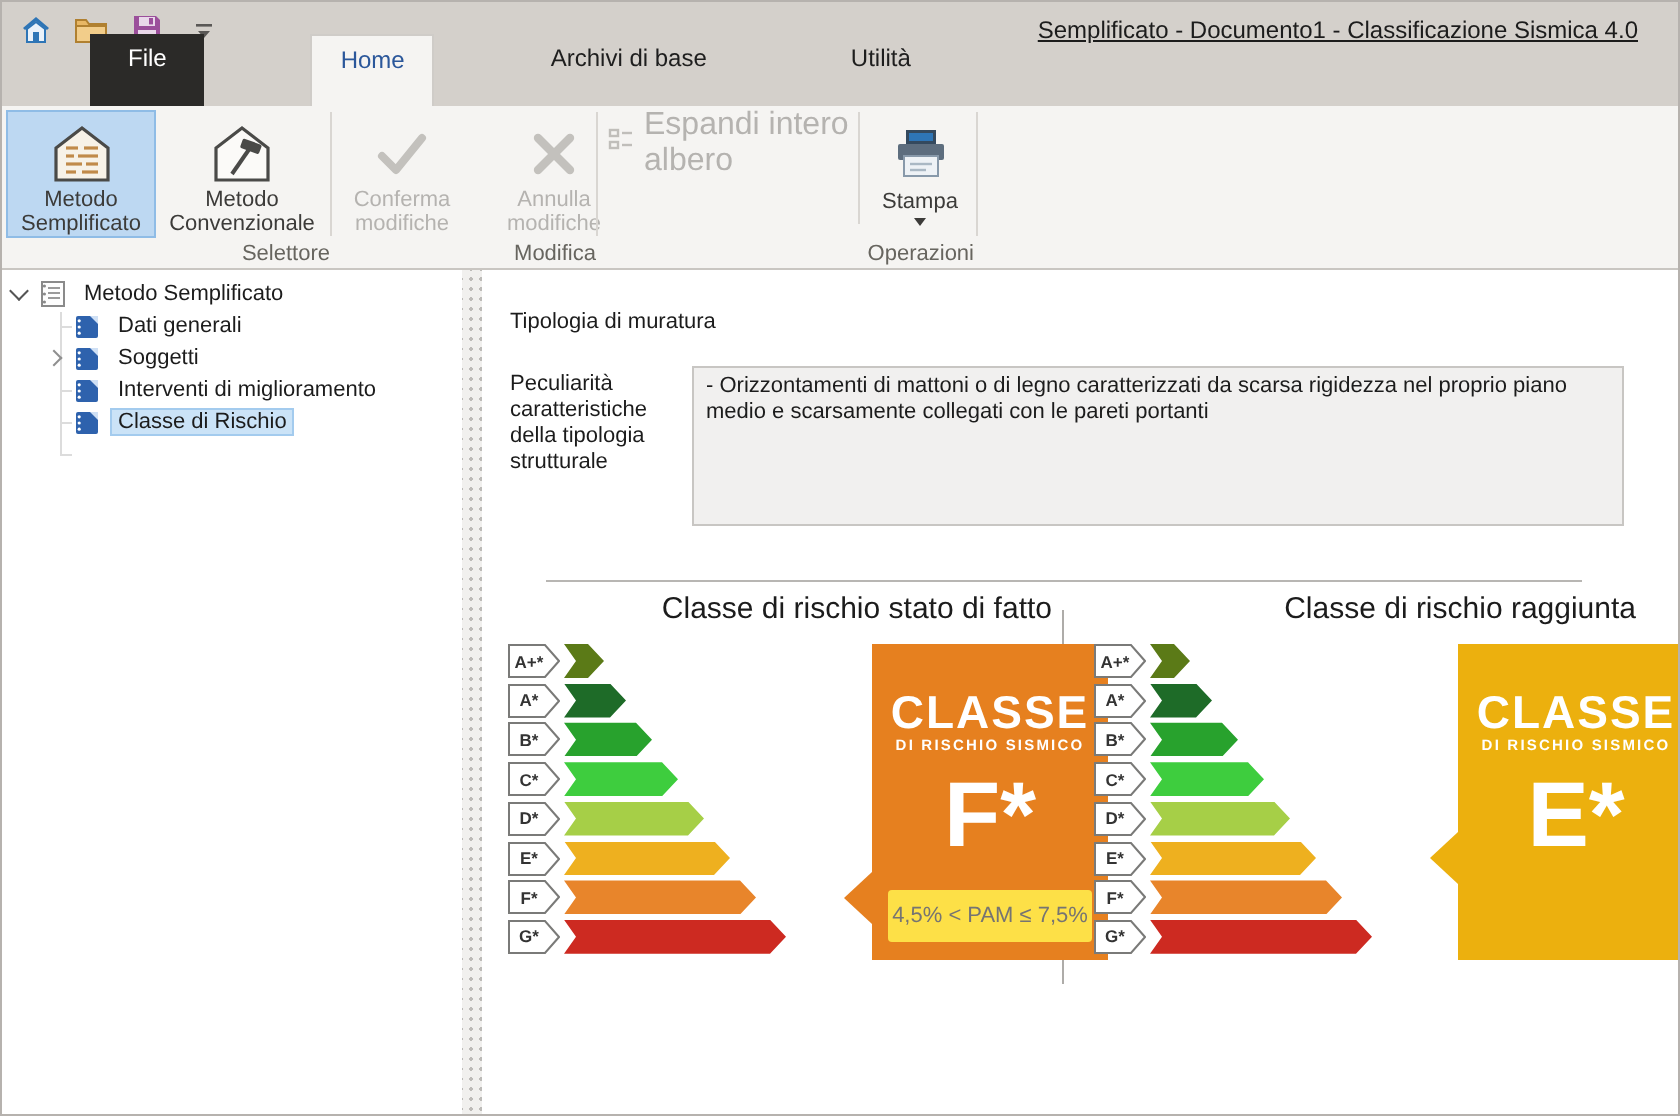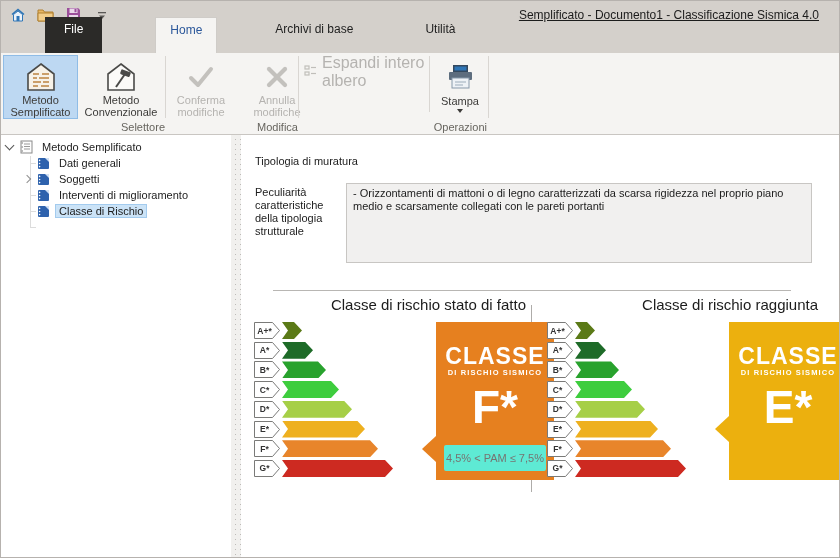--- a/index.html
+++ b/index.html
@@ -58,21 +58,21 @@
   .scale-chart { position:absolute; top:187px; width:275px; height:158px; }
   .scale-rows { position:absolute; inset:0; }
   .srow { position:absolute; left:0; height:17px; display:flex; }
   .plabel { position:relative; width:26px; height:17px; flex:0 0 26px; }
   .plabel span { position:absolute; left:0; top:0; width:21px; height:17px; display:flex; align-items:center; justify-content:center; font-size:8.5px; font-weight:bold; color:#333; }
   .sarrow { height:17px; margin-left:2px; }
   .bigbox { position:absolute; left:142px; top:0; width:118px; height:158px; color:#fff; text-align:center;margin-left:40px; }
   .bb-heading { font-size:23px; font-weight:bold; letter-spacing:1px; padding-top:23px; line-height:22px; }
   .bb-sub { font-size:7.5px; font-weight:bold; letter-spacing:1.1px; margin-top:1px; }
   .bb-class { font-size:46px; font-weight:bold; line-height:44px; margin-top:8px; }
-  .bb-pam { position:absolute; left:8px; right:8px; bottom:9px; height:26px; background:#5eead4; border-radius:2px; display:flex; align-items:center; justify-content:center; font-size:11px; color:#767472; }
+  .bb-pam { position:absolute; left:8px; right:8px; bottom:9px; height:26px; background:#fde047; border-radius:2px; display:flex; align-items:center; justify-content:center; font-size:11px; color:#767472; }
   .bb-arrowhead { position:absolute; left:-14px; width:0; height:0; border-top:13px solid transparent; border-bottom:13px solid transparent; border-right:14px solid #000; }
 </style>
 </head>
 <body>
 
 <div id="app">
 
   <div class="titlebar">
     <span class="qa-icon">
       <svg width="16" height="16" viewBox="0 0 16 16">

